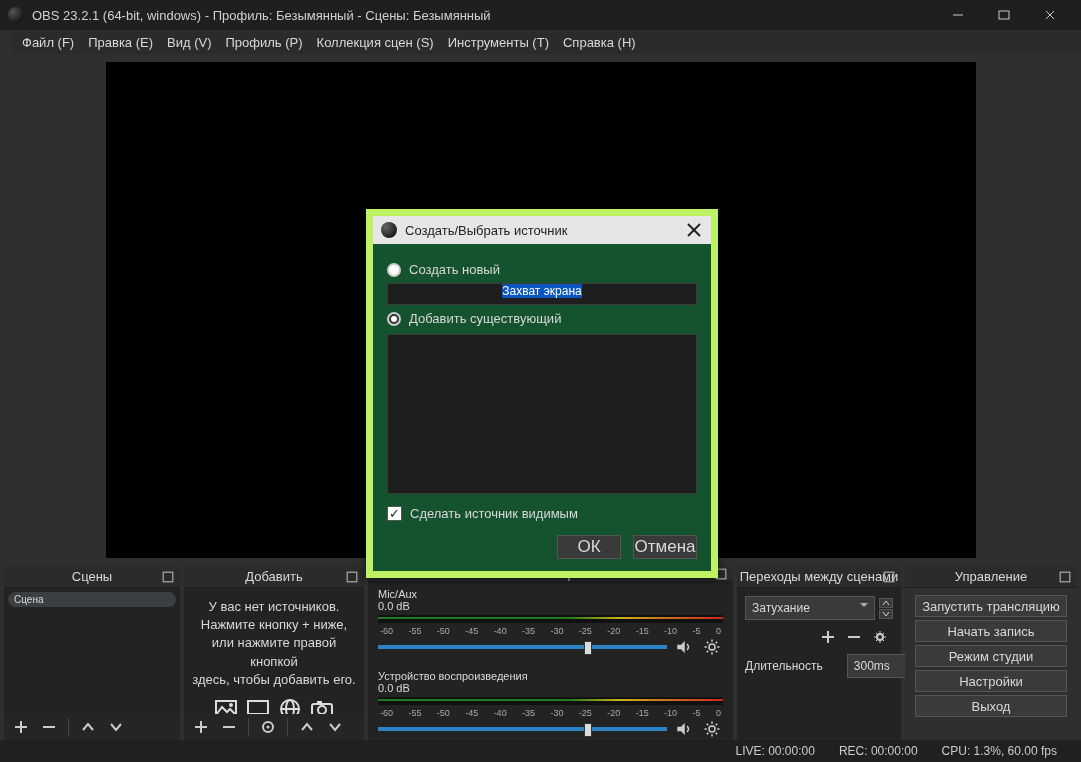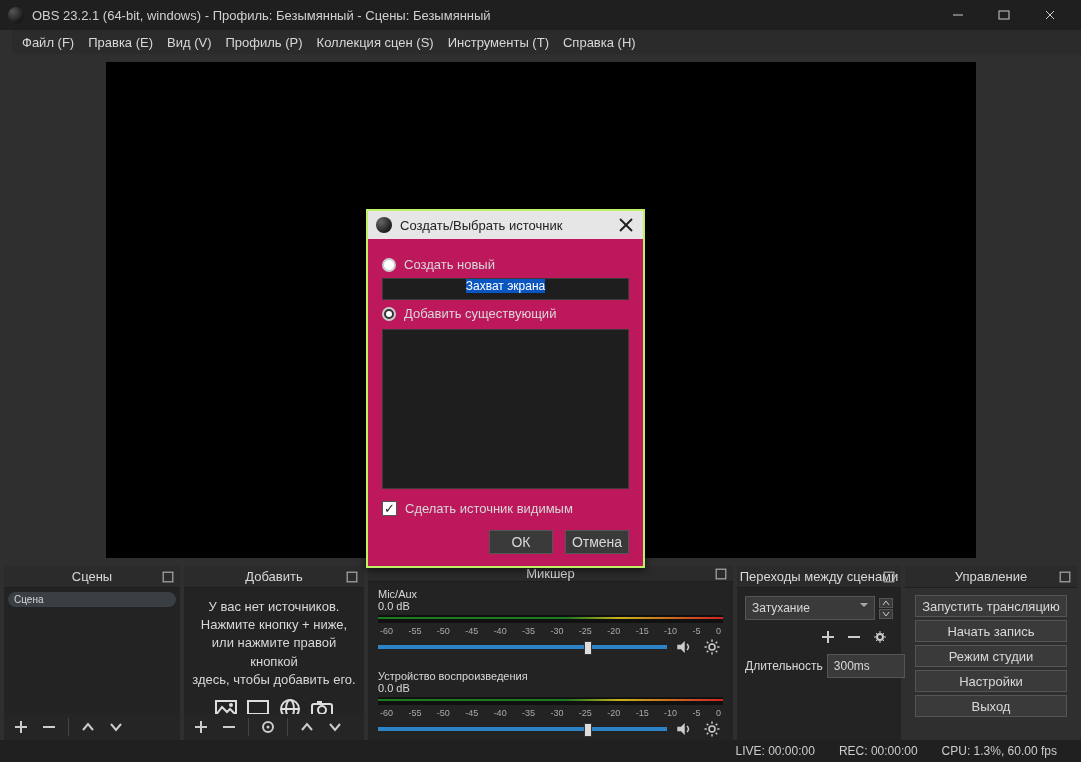--- a/index.html
+++ b/index.html
@@ -226,23 +226,23 @@
   gap:24px;
   padding:0 24px;
   font-size:12px;
   color:#ccc;
 }
 
 
 .dialog {
   position:absolute;
   left:366px; top:209px;
-  width:279px;
-  background:#be185d;
-  border:2px solid #bef264;
+  width:352px;
+  background:#14532d;
+  border:7px solid #bef264;
   box-shadow:0 2px 8px rgba(0,0,0,.6);
 }
 .dialog-title{
   height:28px;
   background:#e6e6e6;
   color:#222;
   display:flex;align-items:center;
   padding:0 8px;
 }
 .dialog-title .di{
@@ -267,21 +267,21 @@
 .dlg-input .hl{background:#0a56c0;}
 .dlg-list{
   height:160px;background:#1e1e1e;border:1px solid #3a3a3a;margin-top:8px;
 }
 .chk-row{display:flex;align-items:center;gap:8px;font-size:13px;margin-top:12px;}
 .chk-box{
   width:15px;height:15px;background:#fff;border:1px solid #555;display:flex;align-items:center;justify-content:center;color:#222;
 }
 .dlg-buttons{display:flex;gap:12px;justify-content:flex-end;margin-top:14px;}
 .dlg-btn{
-  width:64px;height:24px;background:#3a3a3a;border:1px solid #555;display:flex;align-items:center;justify-content:center;font-size:14px;
+  width:64px;height:24px;background:#3a3a3a;border:1px solid #555;display:flex;align-items:center;justify-content:center;font-size:17px;
 }
 </style>
 </head>
 <body>
 
 <div class="titlebar">
   <div class="tb-icon"></div>
   <div class="tb-title">OBS 23.2.1 (64-bit, windows) - Профиль: Безымянный - Сцены: Безымянный</div>
   <div class="tb-btn">
       <svg viewBox="0 0 12 12">
@@ -553,21 +553,21 @@
           </span>
         <span class="tbtn">
             <svg viewBox="0 0 14 14">
               <circle cx="7" cy="7" r="3" fill="none" stroke="#ccc" stroke-width="2"></circle>
               <path d="M7 1v2M7 11v2M1 7h2M11 7h2M3 3l1.5 1.5M9.5 9.5L11 11M11 3l-1.5 1.5M4.5 9.5L3 11" stroke="#ccc"></path>
             </svg>
           </span>
       </div>
       <div class="trans-row">
         <span>Длительность</span>
-        <div class="select-box spin" style="width:78px;flex:none;">
+        <div class="select-box spin" style="width:78px;flex:none;margin-left:20px;">
             <span>300ms</span>
           </div>
         <div class="spin-arrows">
           <span>
               <svg viewBox="0 0 8 8">
                 <polyline points="1,6 4,2 7,6" fill="none" stroke="#ccc"></polyline>
               </svg>
             </span>
           <span>
               <svg viewBox="0 0 8 8">

